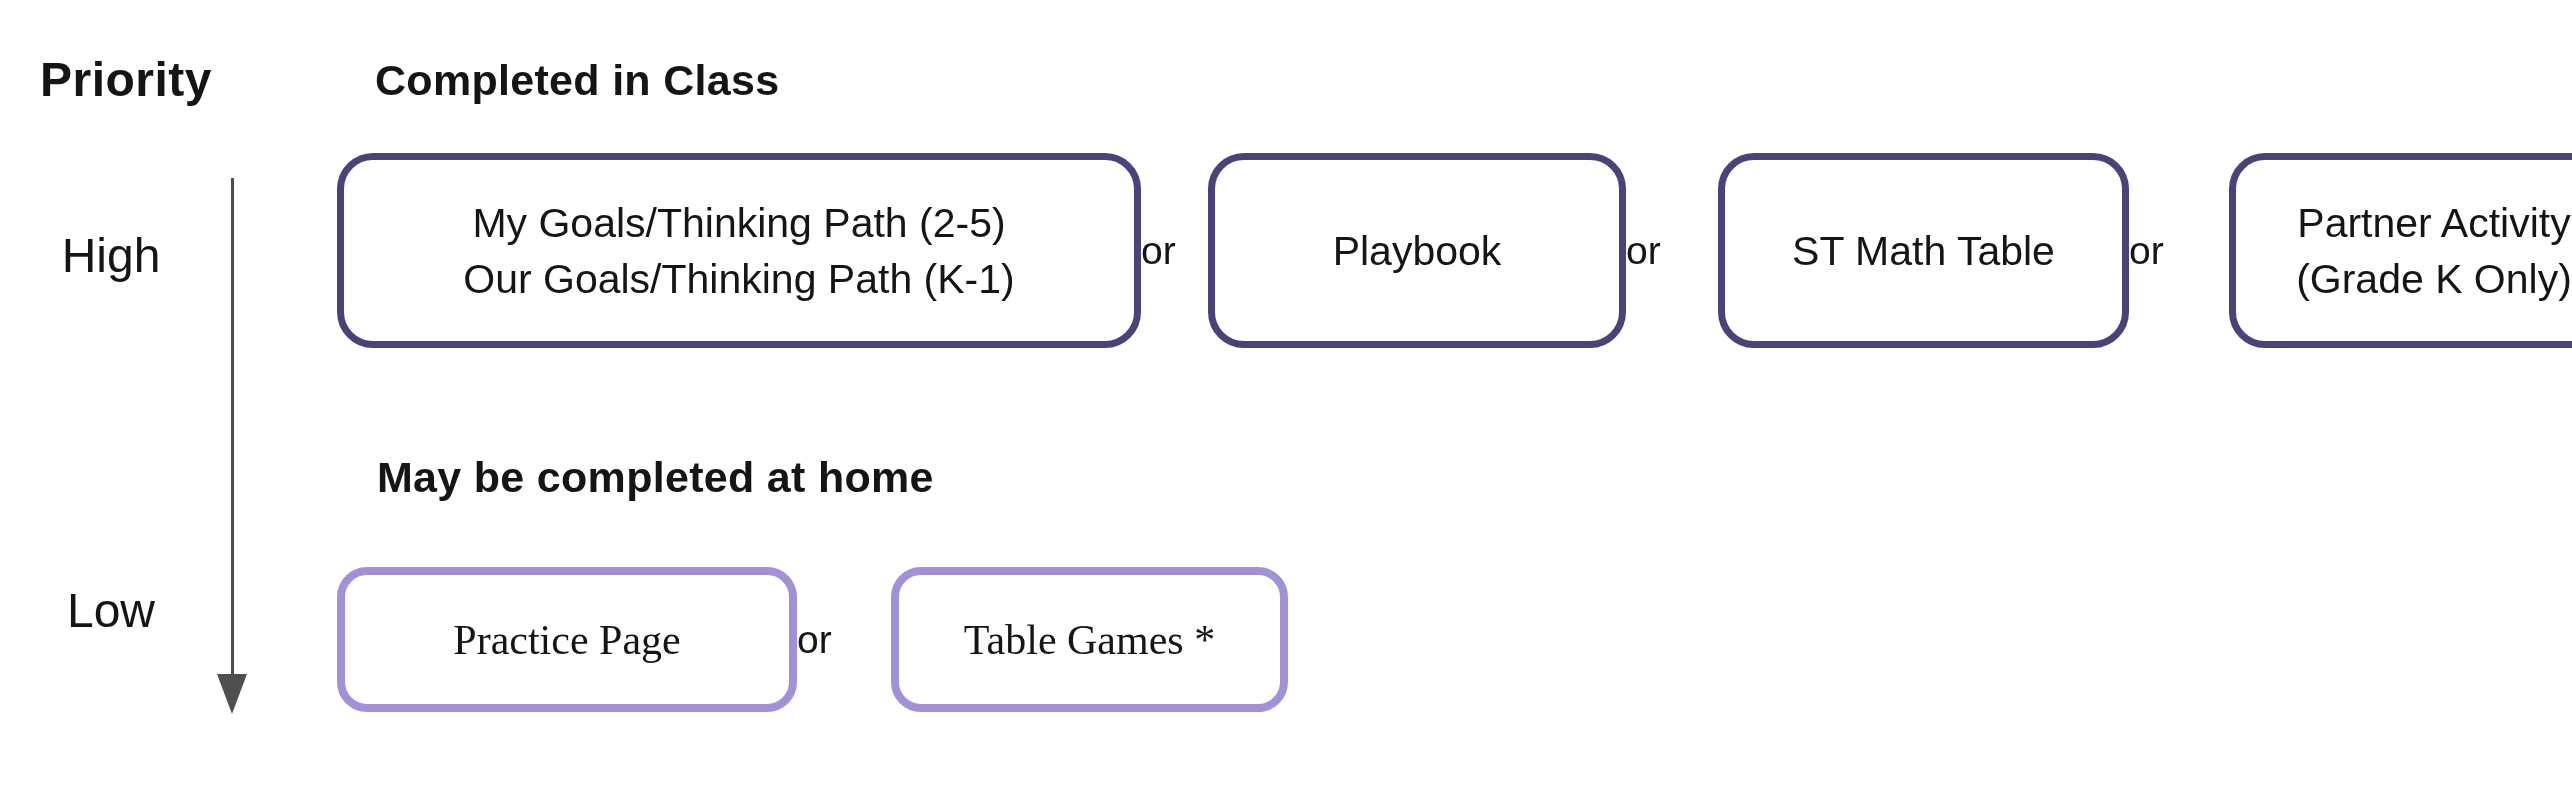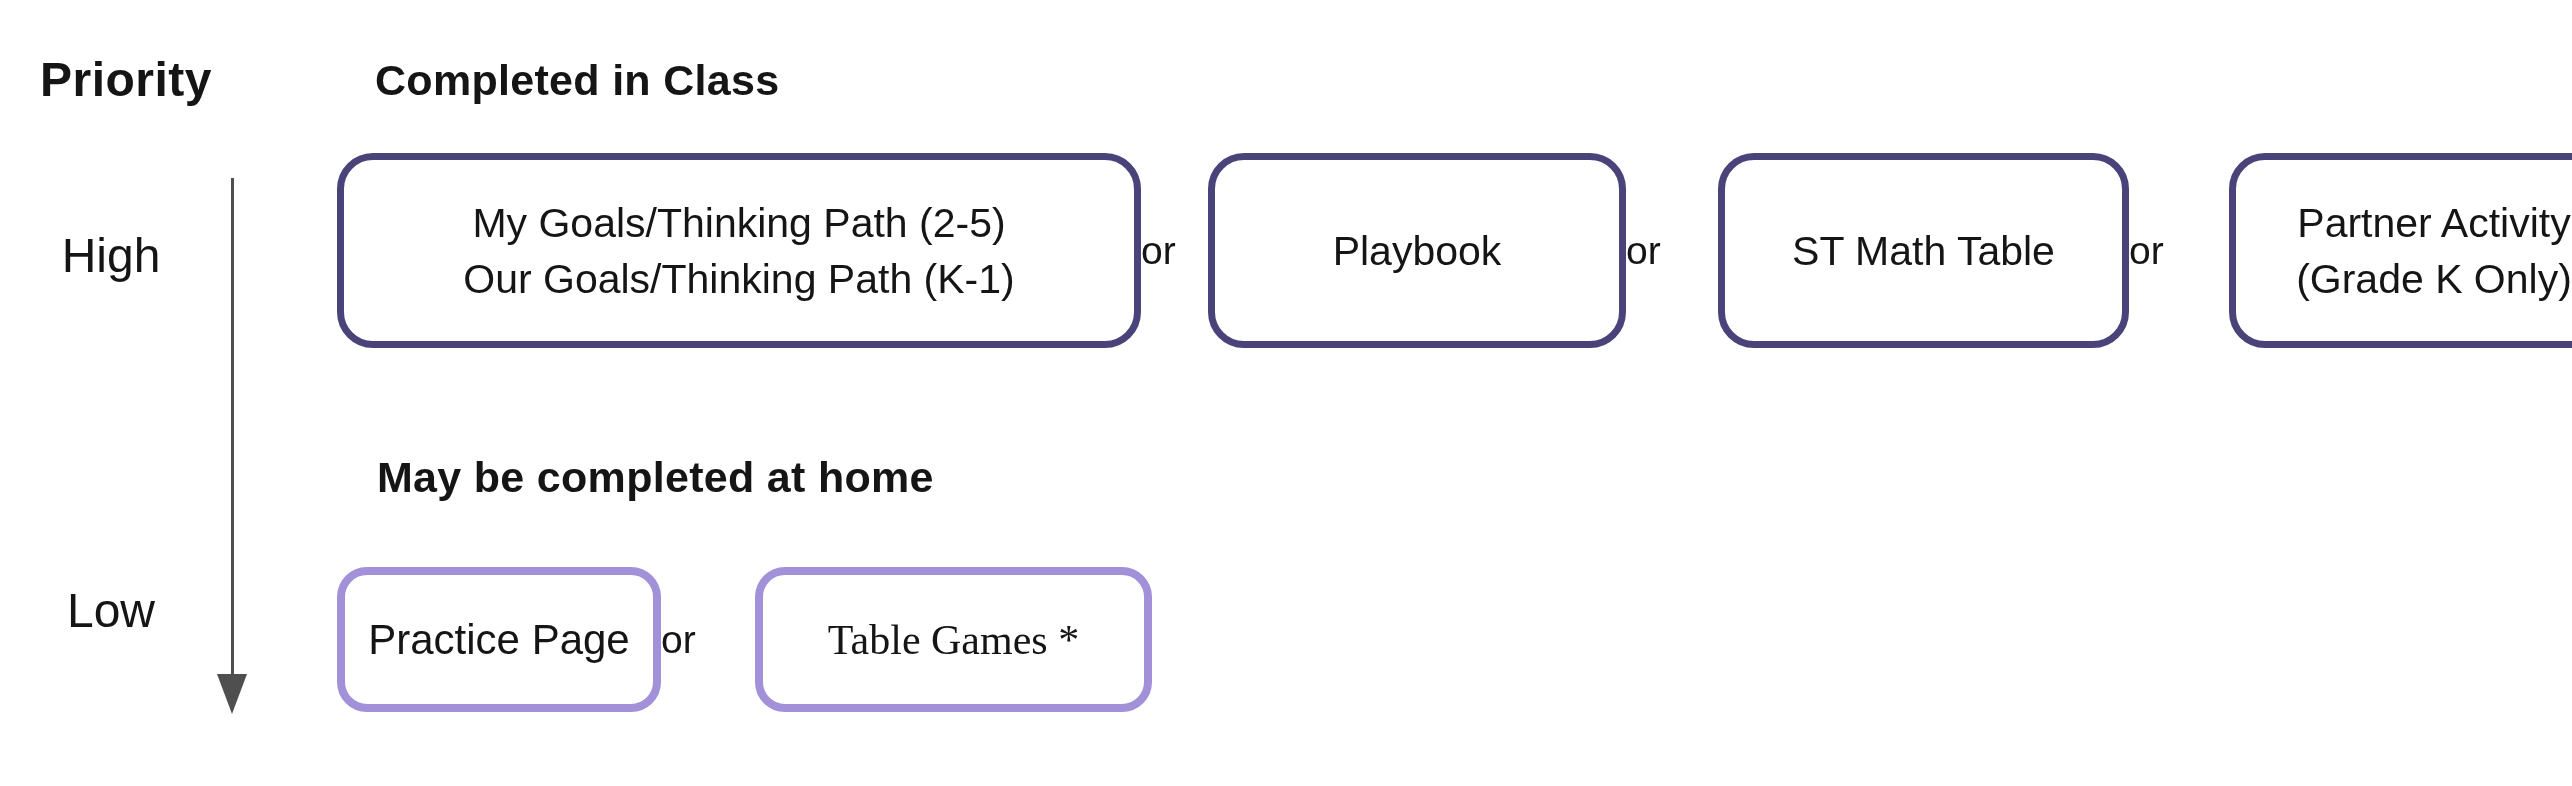--- a/index.html
+++ b/index.html
@@ -67,21 +67,21 @@
   }
   .row-athome .box{
     border:8px solid var(--at-home-border,#a290d9);
     border-radius:30px;
     font-size:42px;line-height:52px;
   }
   .box-goals{width:804px;}
   .box-playbook{width:418px;}
   .box-stmath{width:411px;}
   .box-partner{width:410px;}
-  .box-practice{width:324px;}
+  .box-practice{width:460px;font-family:Liberation Serif, serif;}
   .box-tablegames{width:397px;font-family:Liberation Serif, serif;}
 
   .or-sep{
     text-align:left;
     font-size:39px;
   }
   .or-1{width:67px;}
   .or-2{width:92px;}
   .or-3{width:100px;}
   .or-4{width:94px;}

